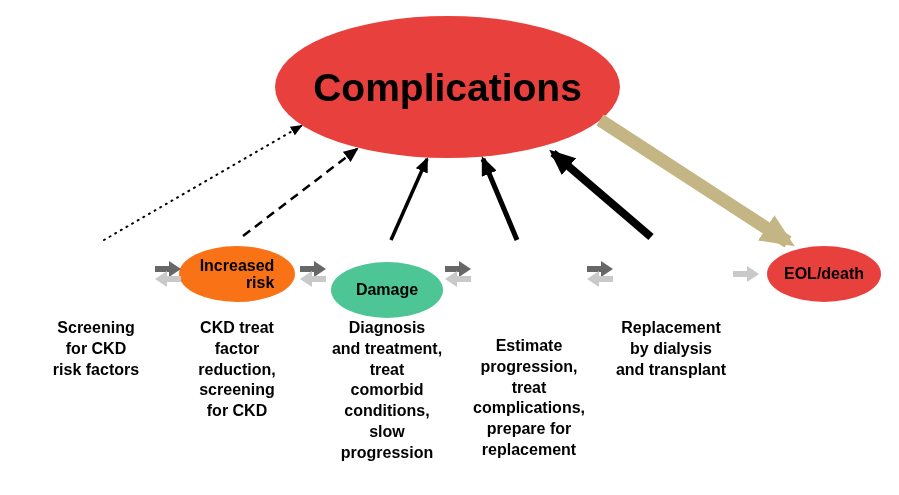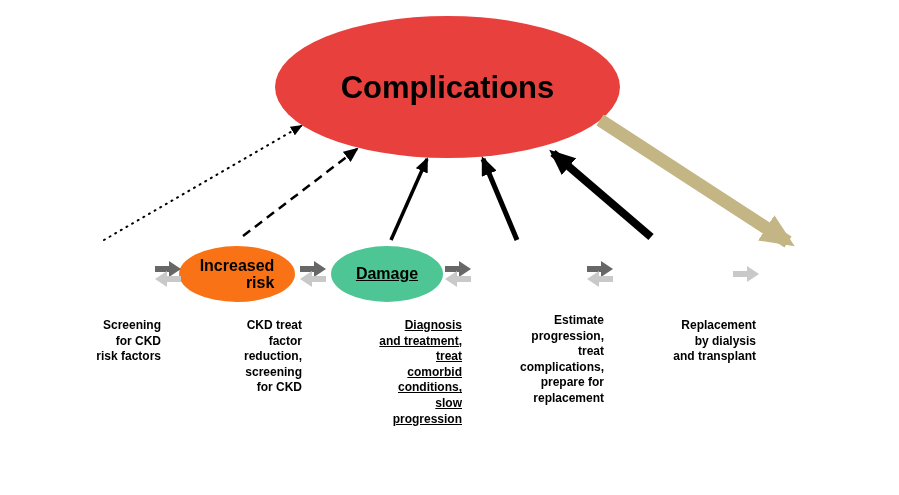--- a/index.html
+++ b/index.html
@@ -19,43 +19,43 @@
     justify-content: center;
     text-align: center;
     font-weight: bold;
     color: #000;
     white-space: pre-line;
     line-height: 1.08;
   }
   .node-complications {
     left: 275px; top: 16px; width: 345px; height: 142px;
     background: #e8403c;
-    font-size: 31px;
+    font-size: 39px;
     line-height: 1;
   }
   .stage { font-size: 16px; }
   .node-normal        { left: 35px;  top: 246px; width: 122px; height: 56px; background: #cbd7ee; }
   .node-increased     { left: 179px; top: 246px; width: 116px; height: 56px; background: #f97316; text-align: right; }
-  .node-damage        { left: 331px; top: 246px; width: 112px; height: 56px; background: #4ec594; text-decoration: underline; }
+  .node-damage        { left: 331px; top: 262px; width: 112px; height: 56px; background: #4ec594; }
   .node-gfr           { left: 473px; top: 246px; width: 112px; height: 56px; background: #57ca5b; }
   .node-failure       { left: 615px; top: 246px; width: 112px; height: 56px; background: #1fdf48; }
   .node-eol           { left: 767px; top: 246px; width: 114px; height: 56px; background: #e8403c; }
   .caption {
     position: absolute;
-    text-align: right;
+    text-align: center;
     font-weight: bold;
-    font-size: 12px;
+    font-size: 16px;
     line-height: 1.3;
     color: #000;
     white-space: pre-line;
   }
   .caption-1 { left: 31px;  top: 318px; width: 130px; }
   .caption-2 { left: 172px; top: 318px; width: 130px; }
-  .caption-3 { left: 312px; top: 318px; width: 150px; text-decoration: underline; }
-  .caption-4 { left: 454px; top: 313px; width: 150px; }
+  .caption-3 { left: 312px; top: 318px; width: 150px; }
+  .caption-4 { left: 454px; top: 336px; width: 150px; }
   .caption-5 { left: 586px; top: 318px; width: 170px; }
   .arrow-layer {
     position: absolute;
     left: 0; top: 0;
     width: 899px; height: 495px;
     pointer-events: none;
   }
 </style>
 </head>
 <body>
@@ -65,20 +65,23 @@
   <div class="node node-complications">
     <span>Complications</span>
   </div>
 
   <div class="node stage node-increased">
     <span>Increased
 risk</span>
   </div>
   <div class="node stage node-damage">
     <span>Damage</span>
+  </div>
+  <div class="node stage node-eol">
+    <span>EOL/death</span>
   </div>
 
   <div class="caption caption-1">Screening
 for CKD
 risk factors</div>
   <div class="caption caption-2">CKD treat
 factor
 reduction,
 screening
 for CKD</div>

